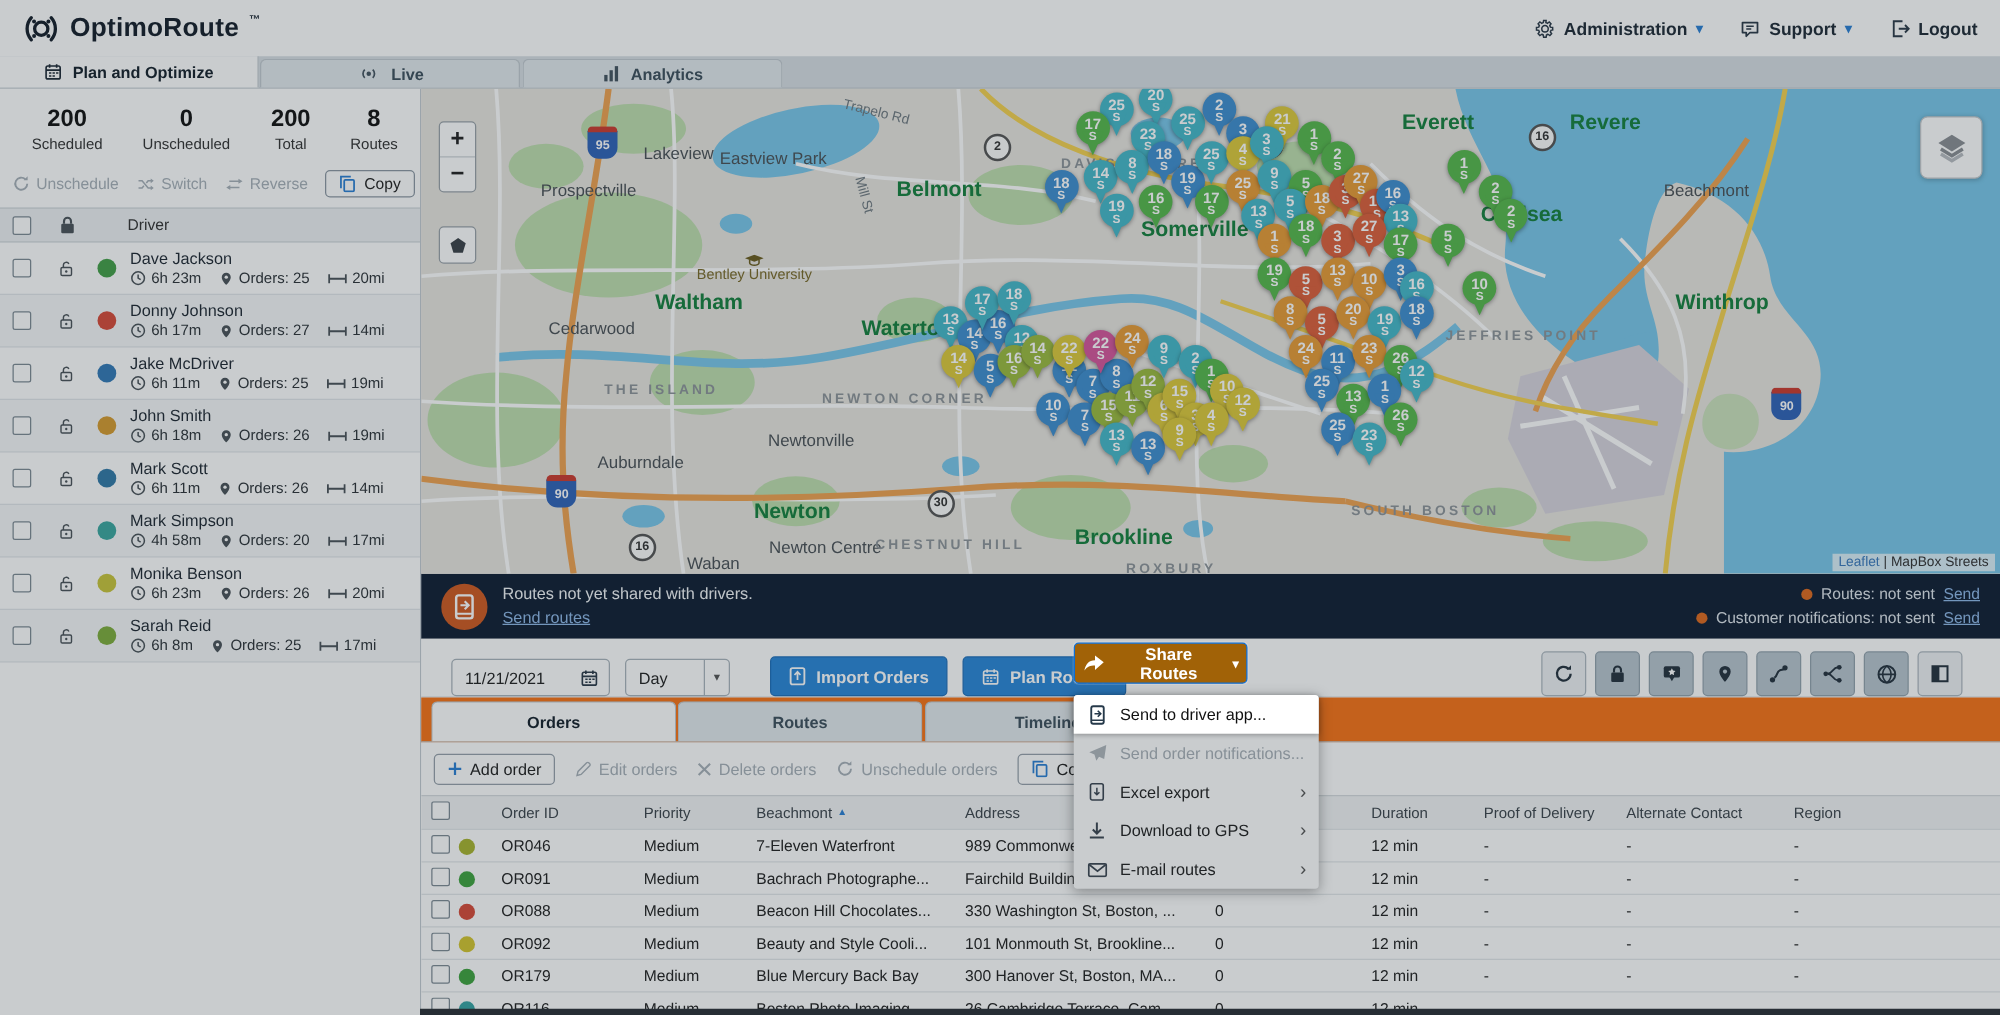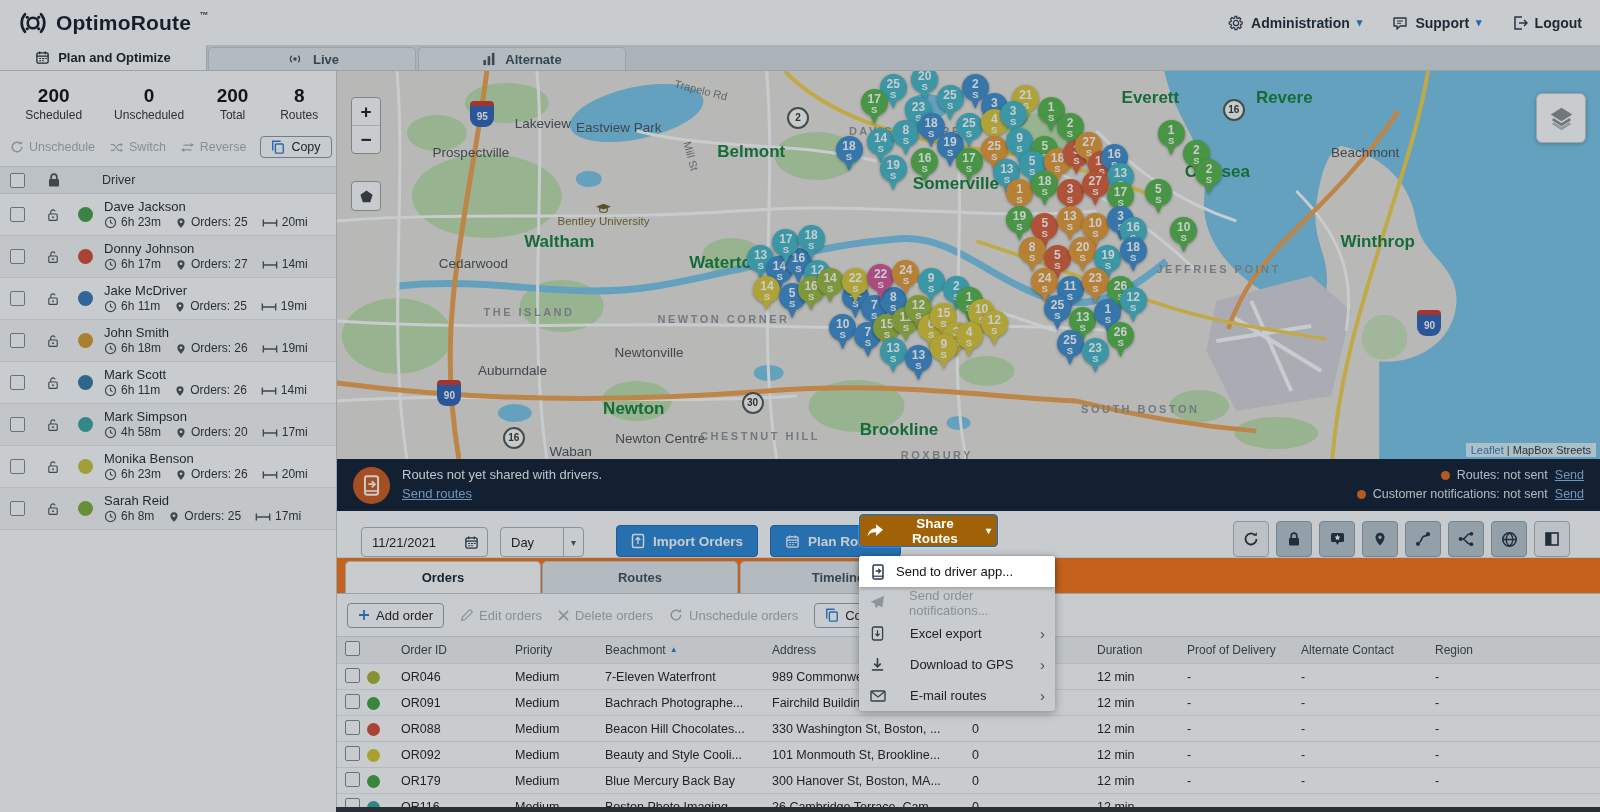--- a/index.html
+++ b/index.html
@@ -151,21 +151,21 @@
   .bottom-strip{position:absolute;left:336px;right:0;bottom:0;height:5px;background:#2b3036;z-index:5;}
 
   
   .overlay{position:absolute;inset:0;background:rgba(31,41,51,.24);z-index:100;pointer-events:none;}
   .share-btn{position:absolute;left:859px;top:514px;width:139px;height:33px;z-index:120;background:#a16207;
         border:1px solid #0d6fd8;border-radius:4px;color:#fff;font-size:13.5px;font-weight:bold;display:flex;
         align-items:center;justify-content:center;gap:8px;cursor:pointer;box-shadow:0 0 0 1px rgba(255,255,255,.15);}
   .share-btn .ic{color:#fff;}
   .share-menu{position:absolute;left:859px;top:556px;width:196px;z-index:90;background:#fff;border-radius:3px;
         box-shadow:0 2px 10px rgba(0,0,0,.35);padding:0;}
-  .menu-item{height:31px;display:flex;align-items:center;padding:0 10px;gap:24px;font-size:13px;color:#222;cursor:pointer;}
+  .menu-item{height:31px;display:flex;align-items:center;padding:0 10px;gap:10px;font-size:13px;color:#222;cursor:pointer;}
   .menu-item .ic{color:#3c4652;width:17px;}
   .menu-item.dis{color:#a9b1b8;}
   .menu-item.dis .ic{color:#b0b7bd;}
   .menu-item .sub{margin-left:auto;color:#555;font-size:15px;}
   .share-item-bright{position:absolute;left:859px;top:556px;width:196px;height:31px;z-index:120;background:#fff;
         border-radius:3px 3px 0 0;box-shadow:0 1px 4px rgba(0,0,0,.3);display:flex;align-items:center;
         padding:0 10px;gap:10px;font-size:13px;color:#111;box-sizing:border-box;cursor:pointer;}
   .share-item-bright .ic{color:#26394a;width:17px;}
 </style>
 </head>
@@ -240,21 +240,21 @@
       <span>Live</span>
     </div>
     <div class="mtab ">
       <span class="ic ">
         <svg width="15" height="14" viewBox="0 0 16 14">
           <rect x="1.5" y="8" width="2.8" height="5.5" fill="currentColor"></rect>
           <rect x="6" y="4" width="2.8" height="9.5" fill="currentColor"></rect>
           <rect x="10.5" y="0.5" width="2.8" height="13" fill="currentColor"></rect>
         </svg>
       </span>
-      <span>Alternate</span>
+      <span>Analytics</span>
     </div>
   </div>
 
 <div class="content">
 
   <div class="sidebar">
     <div class="stats">
         <div class="stat">
           <div class="stat-v">200</div>
           <div class="stat-l">Scheduled</div>

